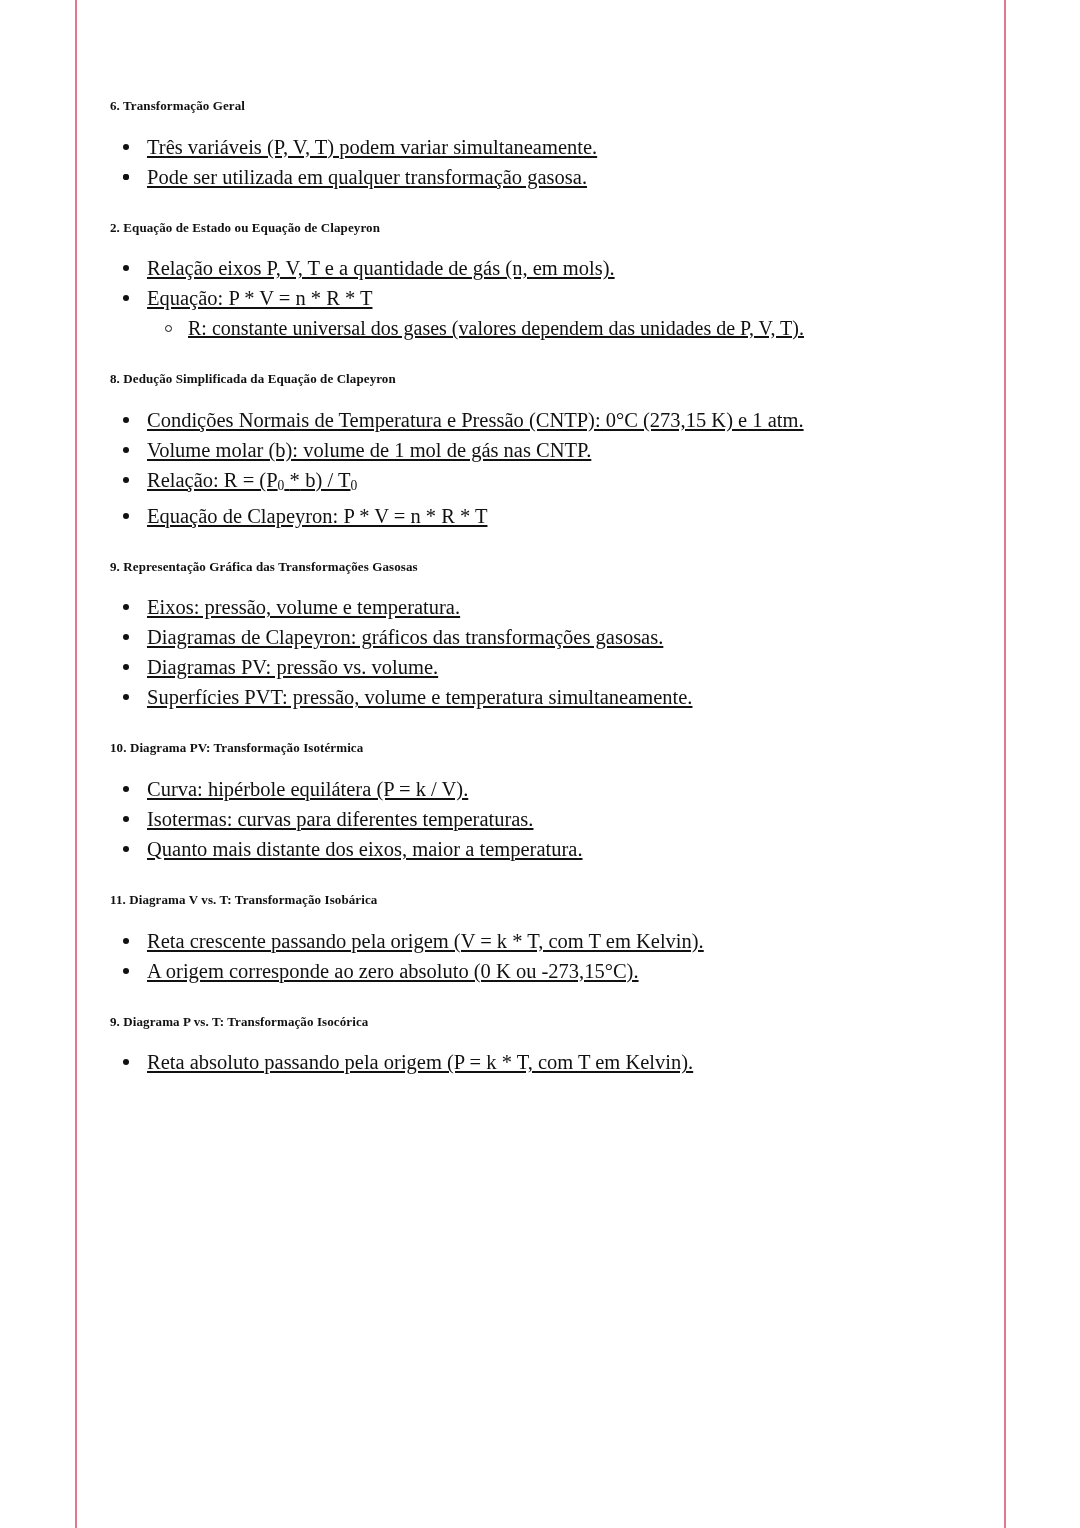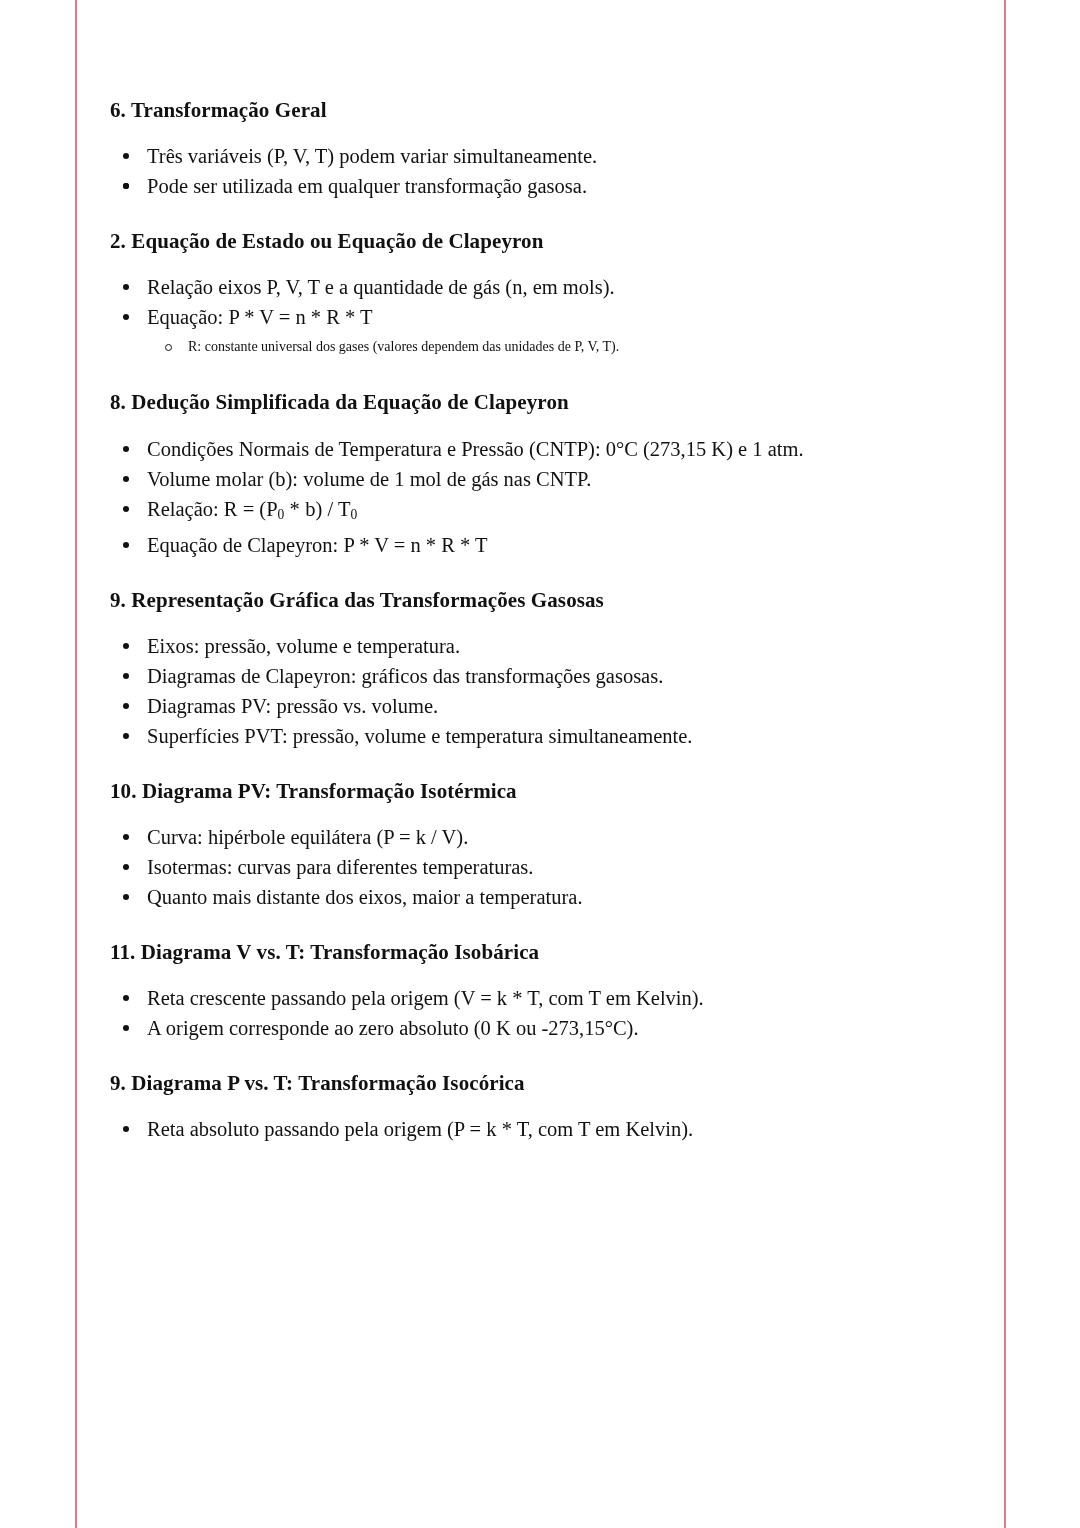--- a/index.html
+++ b/index.html
@@ -33,21 +33,21 @@
   .content {
     position: absolute;
     left: 110px;
     top: 98px;
     width: 830px;
   }
 
   .section { margin: 0 0 0 0; }
 
   h2.section-heading {
-    font-size: 21px;
+    font-size: 13px;
     font-weight: bold;
     letter-spacing: 0.1px;
     line-height: 1.2;
     margin: 0 0 4px 0;
     padding: 0;
     color: #111111;
     font-family: "Liberation Serif", "DejaVu Serif", serif;
   }
 
   ul.bullets {
@@ -55,40 +55,41 @@
     margin: 0;
     padding: 0 0 0 0;
   }
   ul.bullets > li.bullet-item {
     position: relative;
     padding-left: 37px;
     margin: 0;
     font-size: 20.5px;
     line-height: 30px;
     color: #111111;
+    text-decoration: underline;
   }
   ul.bullets > li.bullet-item > .bullet-dot {
     position: absolute;
     left: 13px;
     top: 12px;
     width: 6px;
     height: 6px;
     border-radius: 50%;
     background: #111111;
   }
   ul.subbullets {
     list-style: none;
     margin: 0;
     padding: 0;
   }
   ul.subbullets > li.subbullet-item {
     position: relative;
     padding-left: 41px;
     margin: 0;
-    font-size: 14px;
+    font-size: 20px;
     line-height: 30px;
     color: #111111;
   }
   ul.subbullets > li.subbullet-item > .subbullet-ring {
     position: absolute;
     left: 18px;
     top: 12px;
     width: 5px;
     height: 5px;
     border-radius: 50%;

